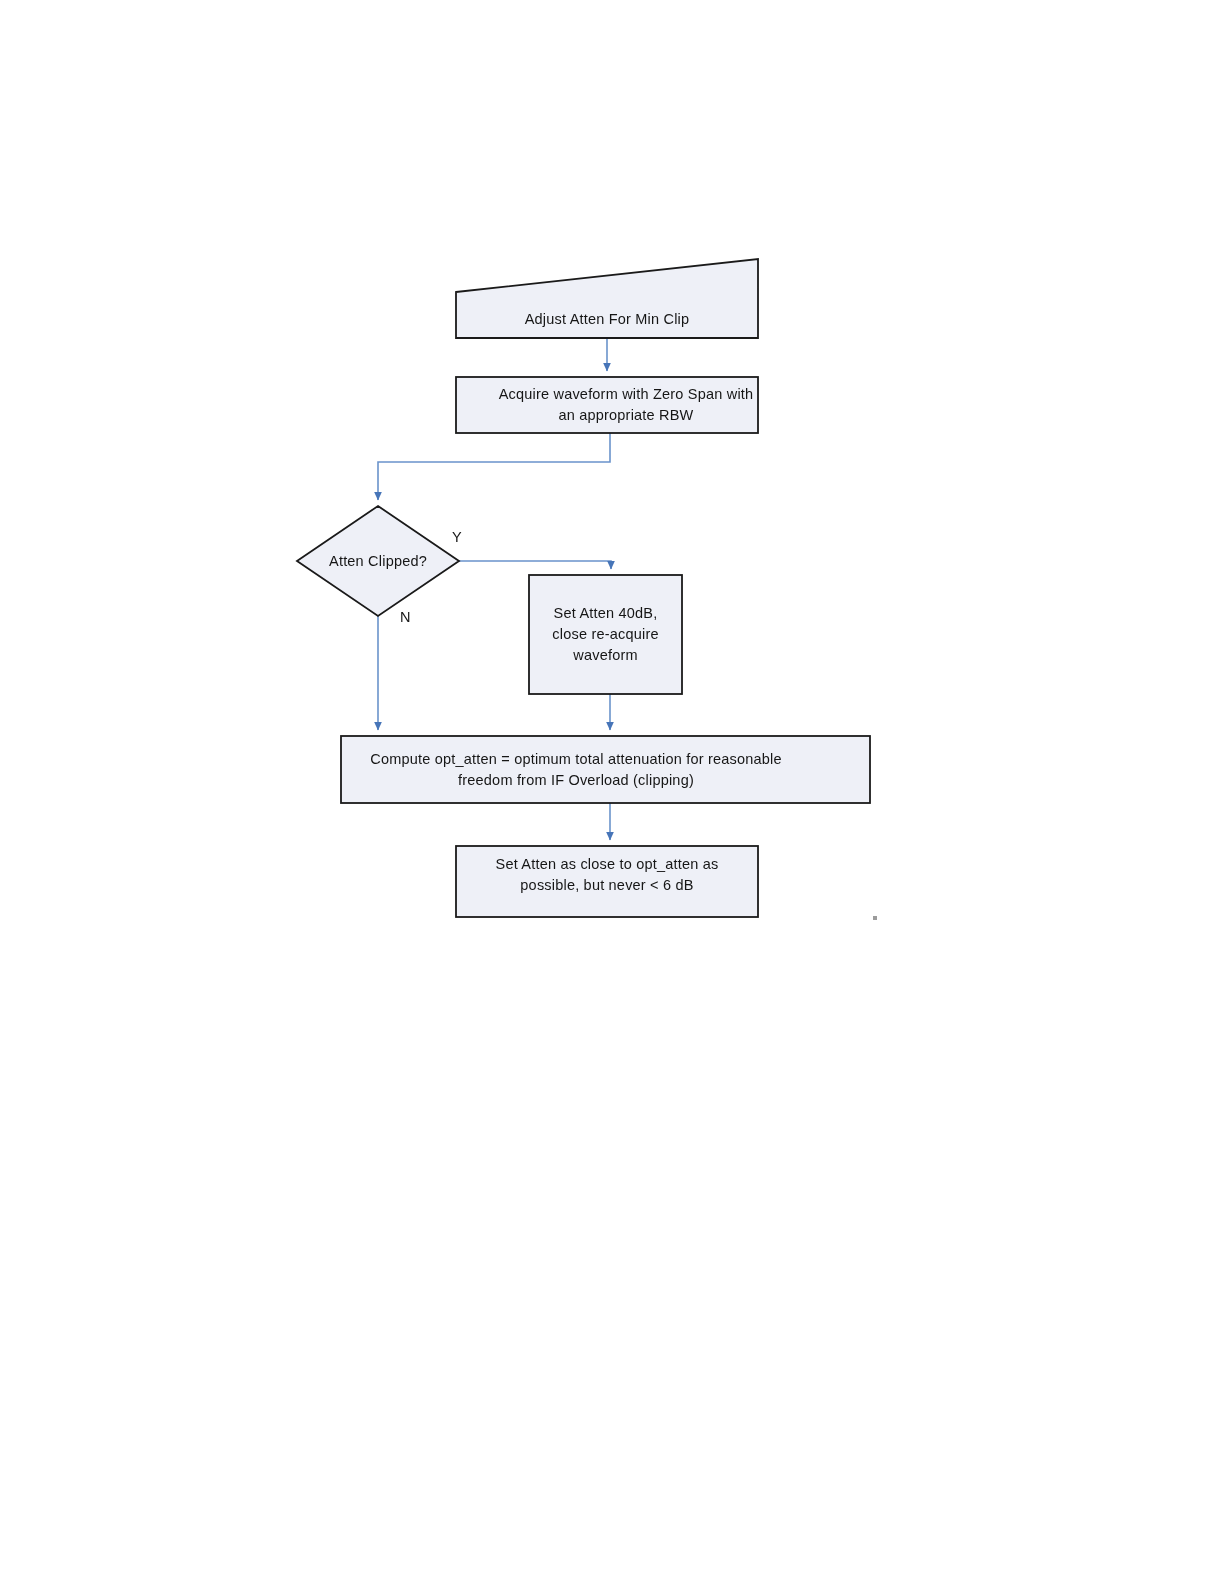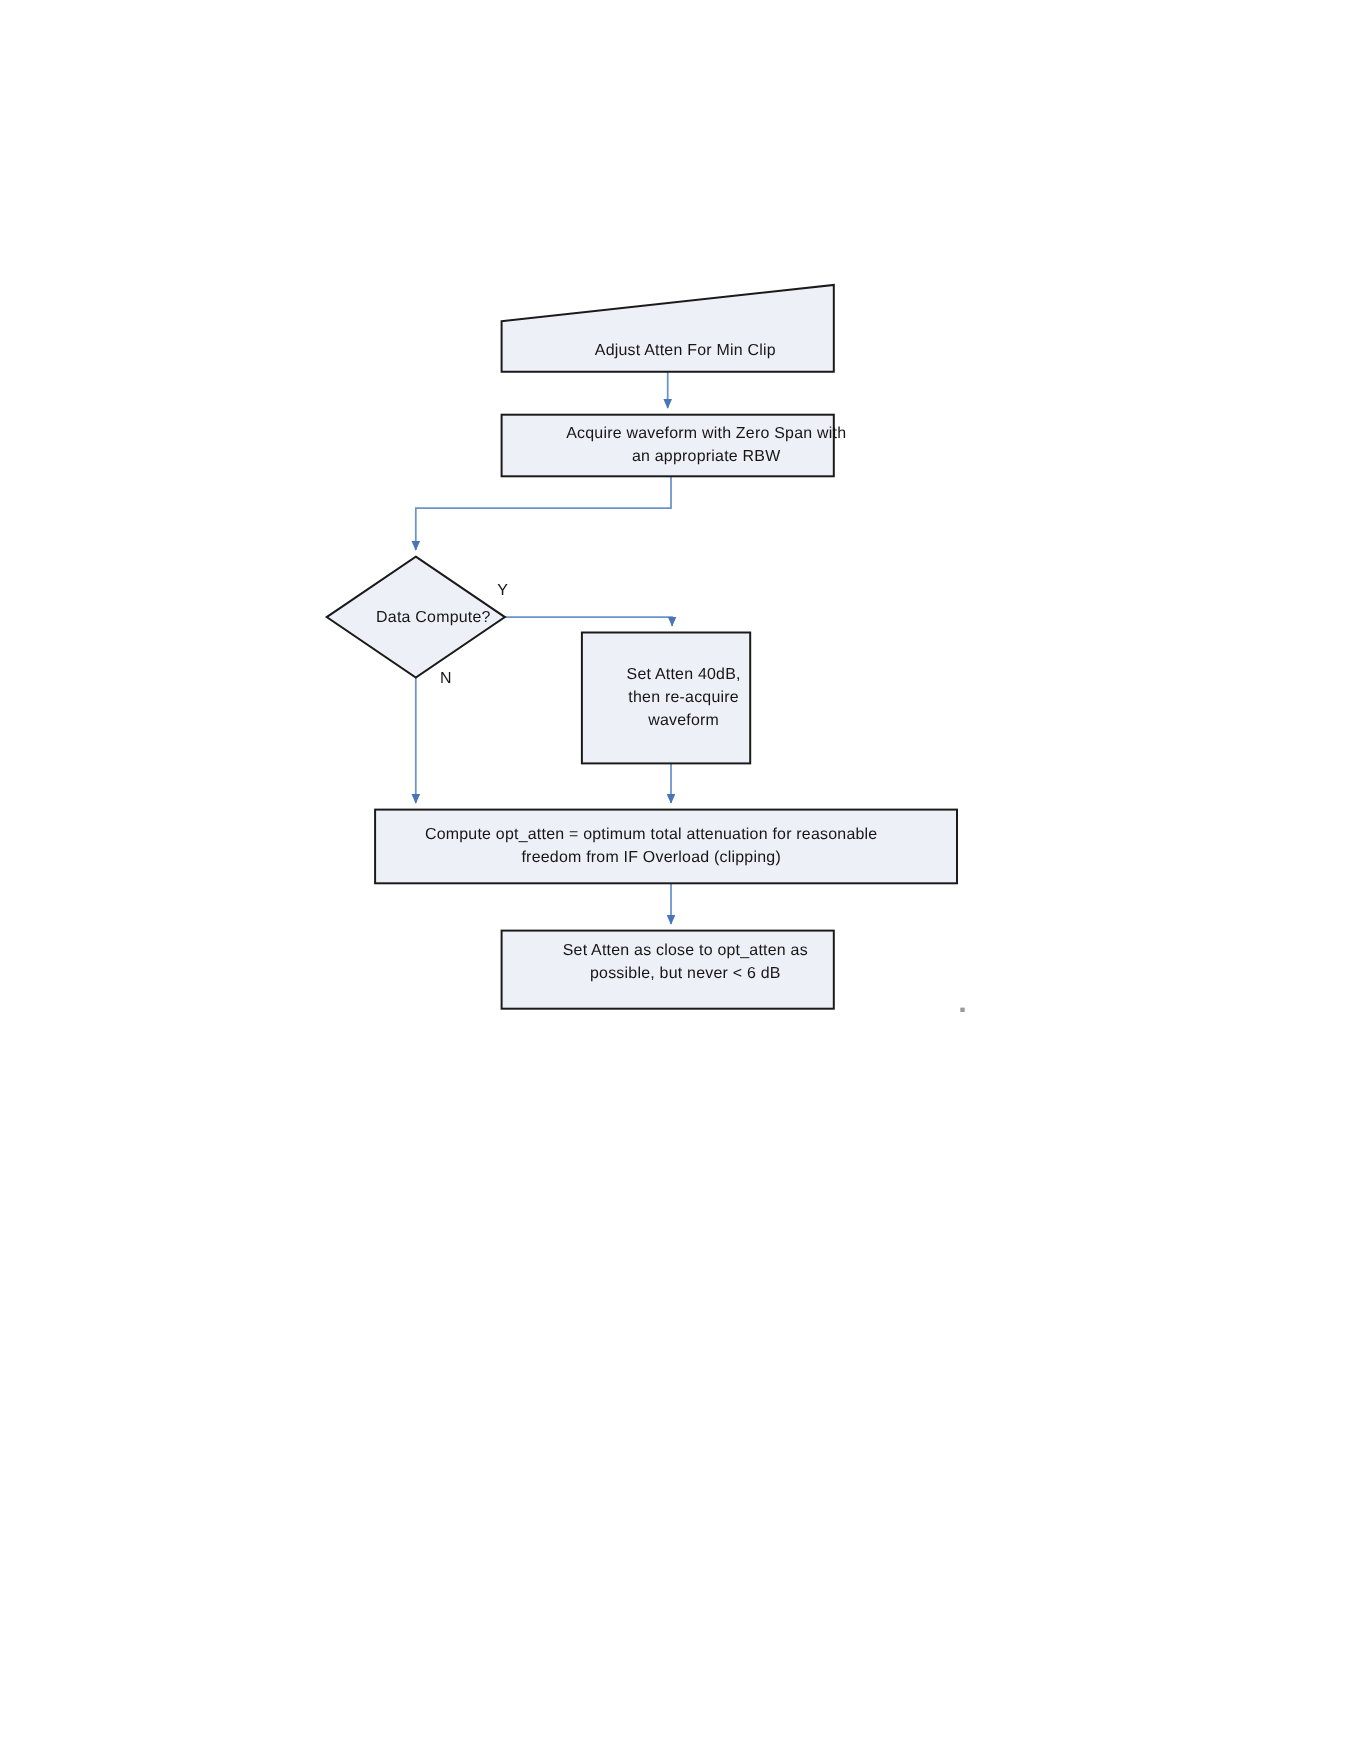--- a/index.html
+++ b/index.html
@@ -27,21 +27,20 @@
     align-items: center;
     justify-content: center;
     text-align: center;
     color: #161616;
     font-family: "Liberation Sans", sans-serif;
     font-size: 14.5px;
     line-height: 21px;
     letter-spacing: 0.2px;
     pointer-events: none;
     white-space: pre-line;
-    padding-left: 16px;
   }
   .edge-label {
     position: absolute;
     color: #161616;
     font-family: "Liberation Sans", sans-serif;
     font-size: 14.5px;
     line-height: 16px;
   }
 </style>
 </head>
@@ -91,24 +90,24 @@
   <rect x="456" y="846" width="302" height="71" fill="#eef0f7" stroke="#1a1a1a" stroke-width="1.8"></rect>
 
   <rect x="873" y="916" width="4" height="4" fill="#9c9c9c"></rect>
 </svg>
 
 <div class="node-label" style="left:456px; top:300px; width:302px; height:38px;">Adjust Atten For Min Clip</div>
 
 <div class="node-label" style="left:458px; top:379px; width:336px; height:52px;">Acquire waveform with Zero Span with
 an appropriate RBW</div>
 
-<div class="node-label" style="left:298px; top:546px; width:160px; height:30px;">Data Compute?</div>
+<div class="node-label" style="left:298px; top:546px; width:160px; height:30px;">Atten Clipped?</div>
 
 <div class="node-label" style="left:531px; top:577px; width:149px; height:115px;">Set Atten 40dB,
-then re-acquire
+close re-acquire
 waveform</div>
 
 <div class="node-label" style="left:343px; top:738px; width:466px; height:63px;">Compute opt_atten = optimum total attenuation for reasonable
 freedom from IF Overload (clipping)</div>
 
 <div class="node-label" style="left:458px; top:848px; width:298px; height:54px;">Set Atten as close to opt_atten as
 possible, but never &lt; 6 dB</div>
 
 <div class="edge-label" style="left:452px; top:529px;">Y</div>
 

